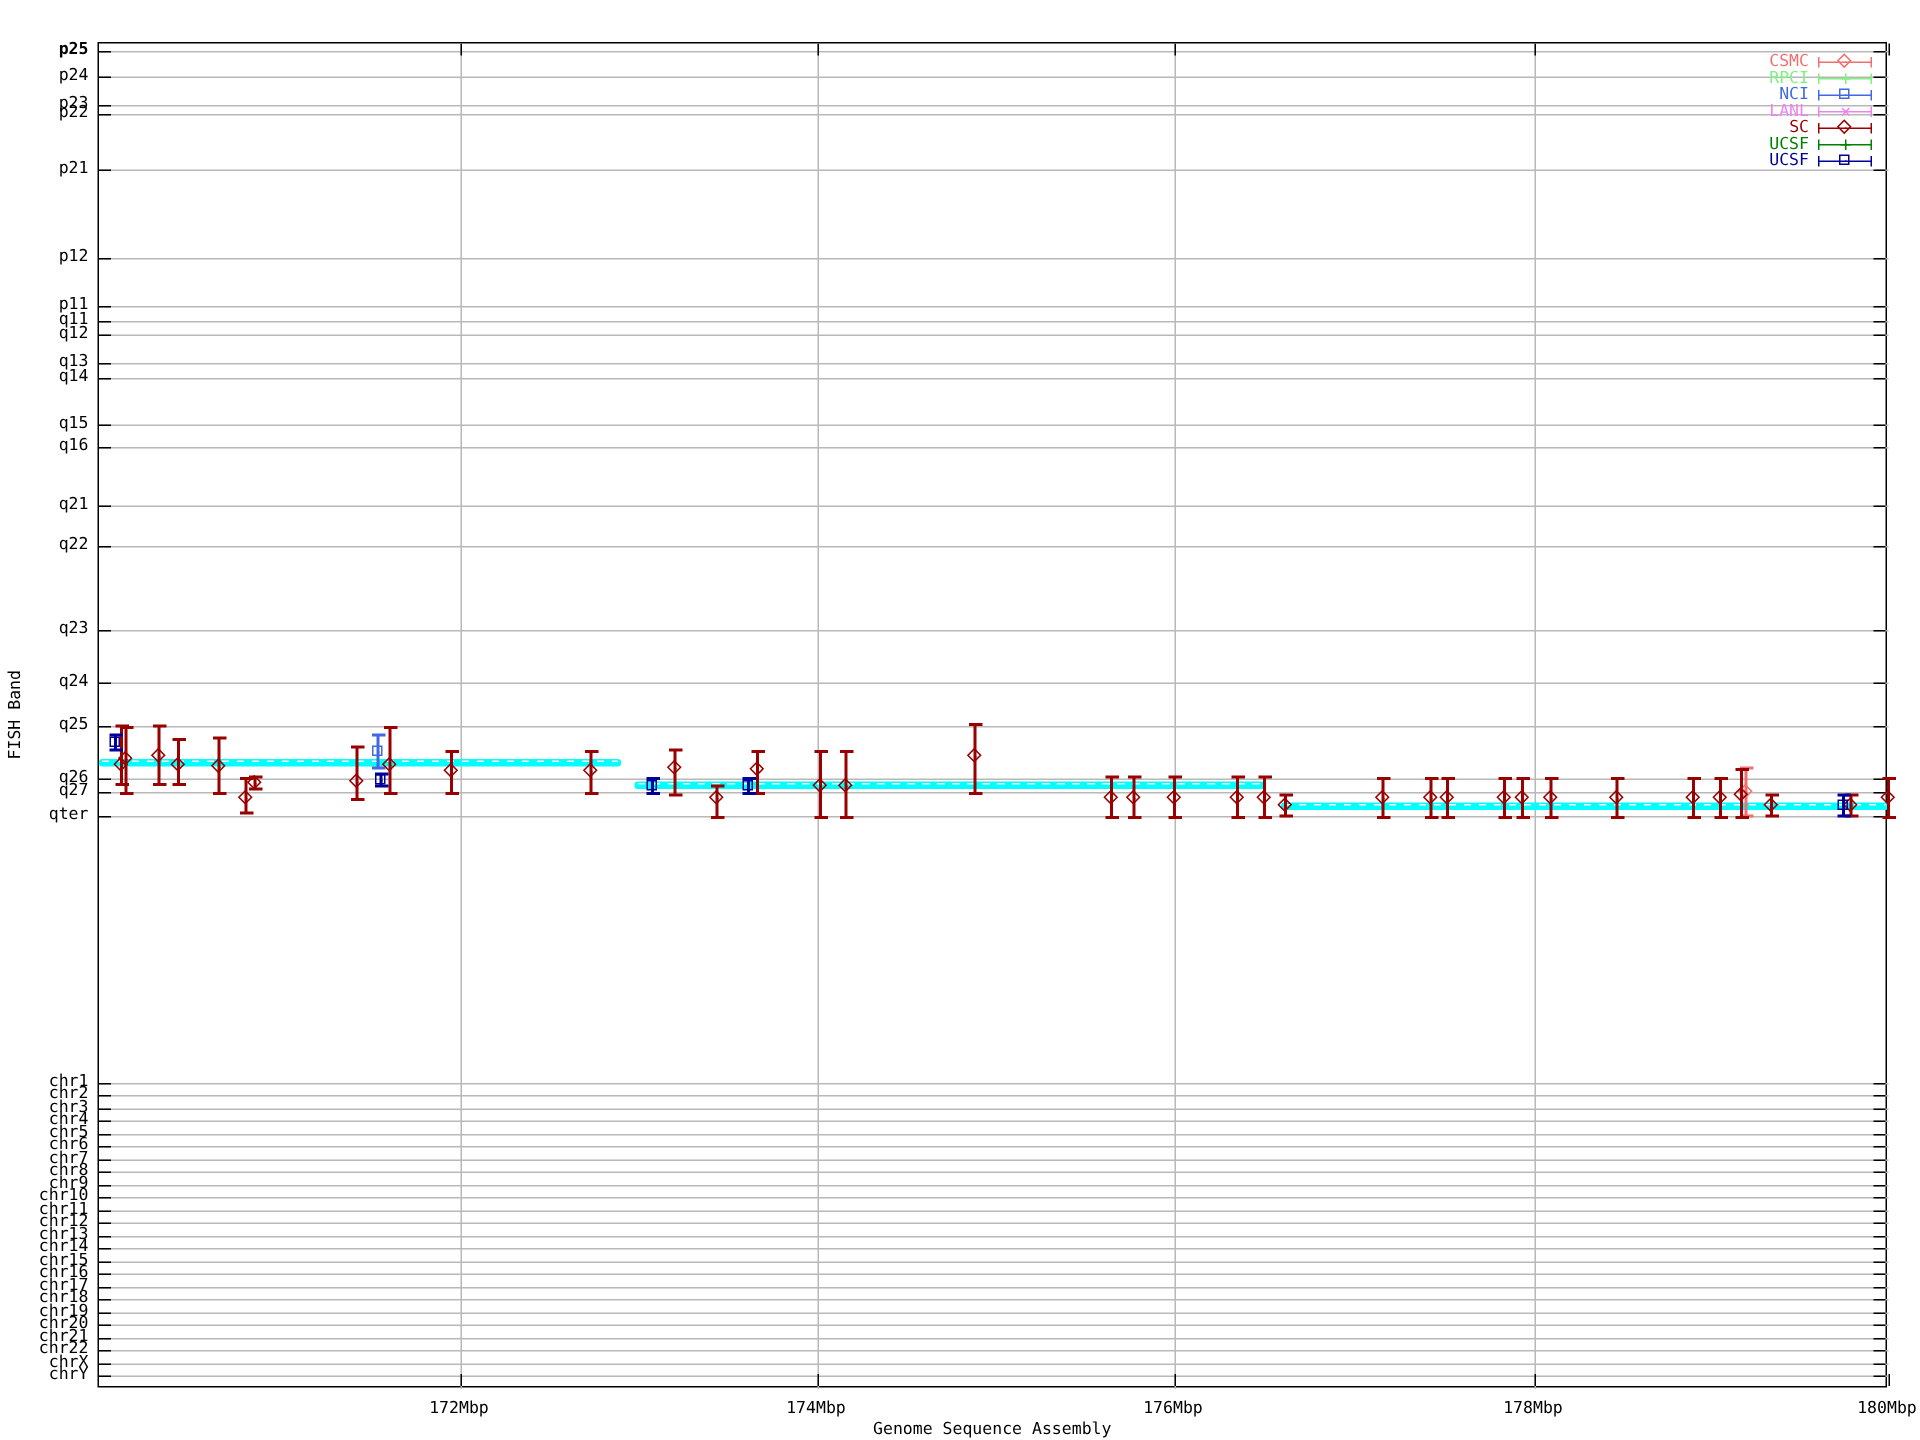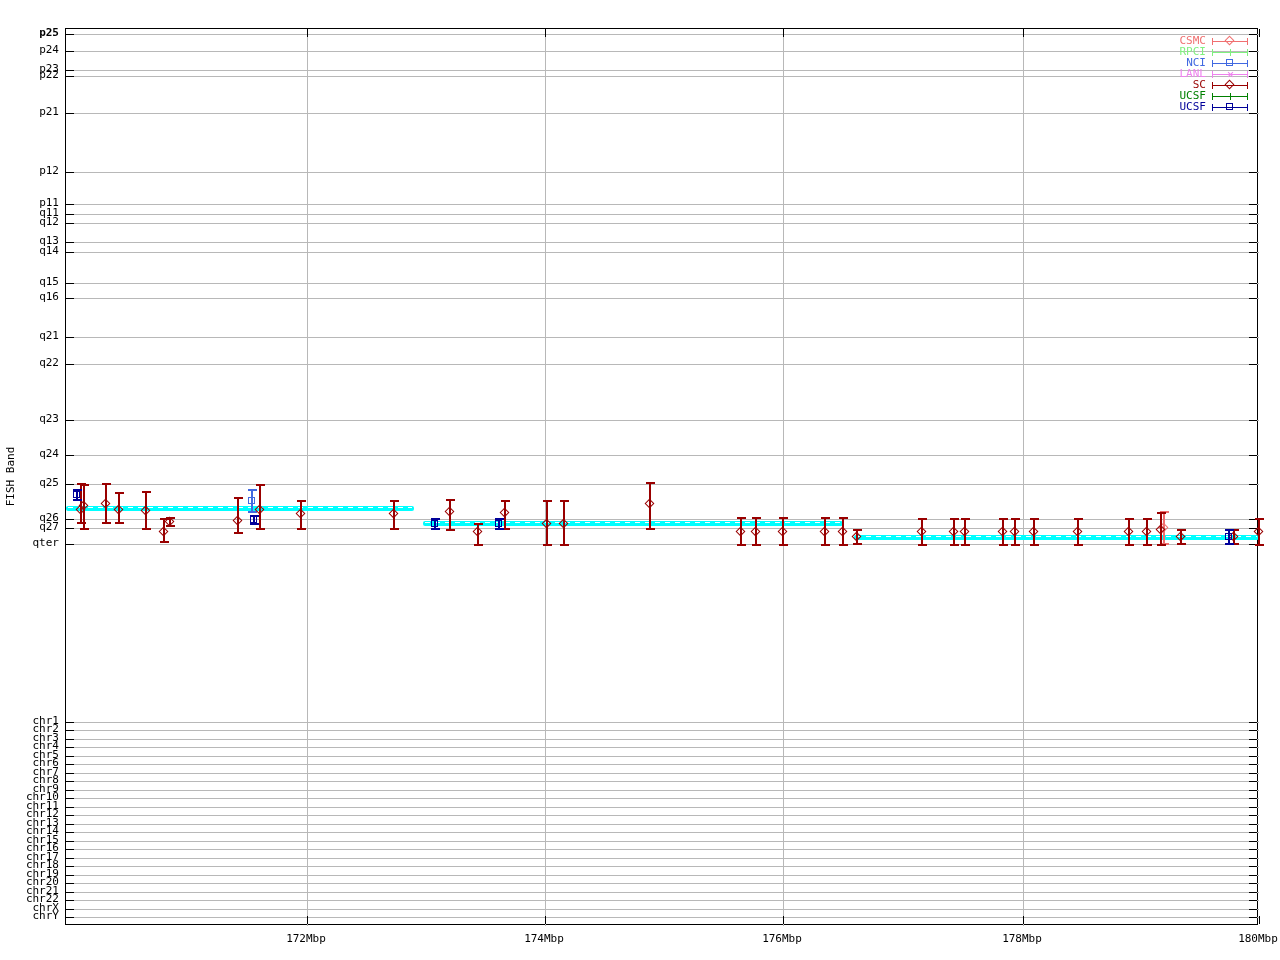--- a/index.html
+++ b/index.html
@@ -32,20 +32,21 @@
   .ls-cap{position:absolute;width:1px;height:7px;top:2px;}
   .ls-mk{position:absolute;left:14px;top:2px;}
   .mk-plus-h{position:absolute;width:7px;height:1px;}
   .mk-plus-v{position:absolute;width:1px;height:7px;}
 </style>
 </head>
 <body>
 
 <div id="canvas">
   <div id="ylab">FISH Band</div>
+  <div id="xlab">Genome Sequence Assembly</div>
   <div id="plot">
       <div class="grid-h" style="top: 5px; width: 1193px;"></div>
       <div class="tick" style="left: 0px; top: 5px; width: 8px; height: 1px;"></div>
       <div class="tick" style="right: 0px; top: 5px; width: 8px; height: 1px;"></div>
       <div class="grid-h" style="top: 22px; width: 1193px;"></div>
       <div class="tick" style="left: 0px; top: 22px; width: 8px; height: 1px;"></div>
       <div class="tick" style="right: 0px; top: 22px; width: 8px; height: 1px;"></div>
       <div class="grid-h" style="top: 41px; width: 1193px;"></div>
       <div class="tick" style="left: 0px; top: 41px; width: 8px; height: 1px;"></div>
       <div class="tick" style="right: 0px; top: 41px; width: 8px; height: 1px;"></div>

